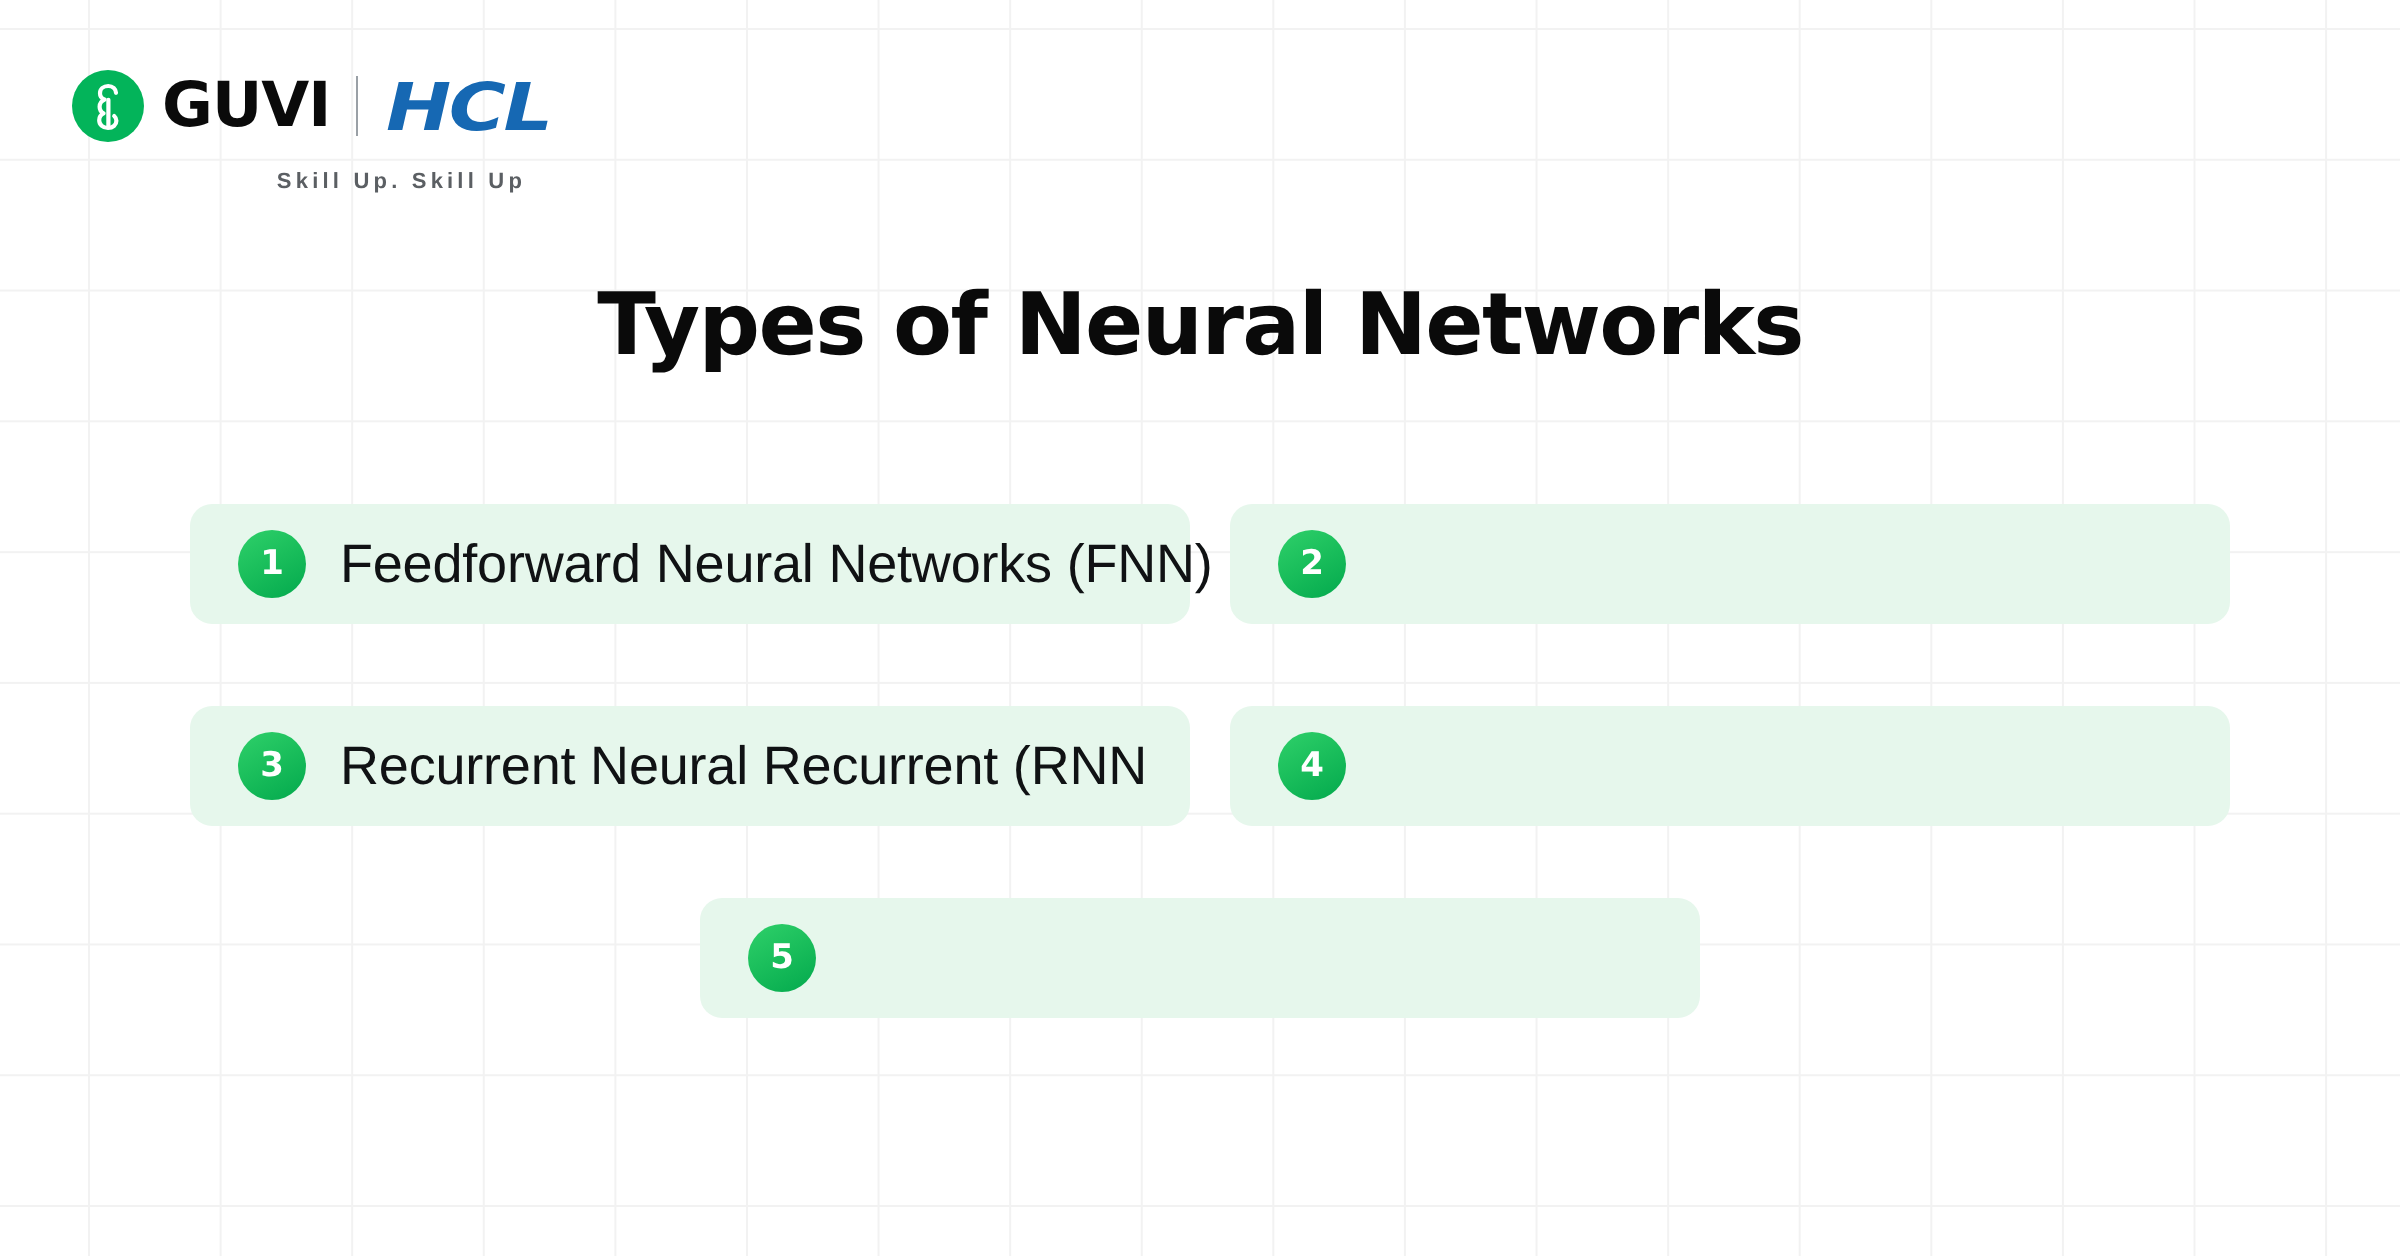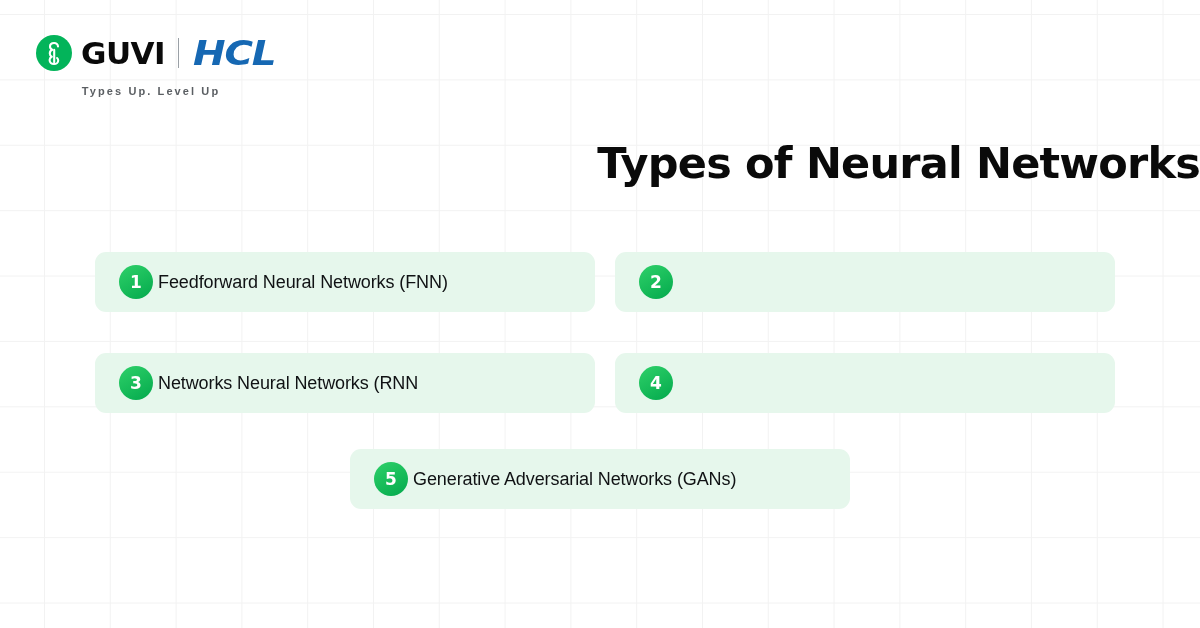--- a/index.html
+++ b/index.html
@@ -33,21 +33,21 @@
     inset: 0;
   }
 
   
   #brand-bar {
     position: absolute;
     left: 36px;
     top: 33px;
     display: flex;
     flex-direction: column;
-    align-items: center;
+    align-items: flex-end;
   }
 
   #brand-row {
     display: flex;
     align-items: center;
     height: 40px;
   }
 
   #guvi-logo-mark {
     width: 36px;
@@ -93,21 +93,21 @@
     margin-top: 12px;
     margin-left: 3px;
   }
 
   
   #page-title {
     position: absolute;
     top: 139px;
     left: 0;
     width: 1200px;
-    text-align: right;
+    text-align: center;
     font-family: "DejaVu Sans", sans-serif;
     font-size: 43px;
     font-weight: bold;
     letter-spacing: -0.8px;
     color: #0a0a0a;
     line-height: 1.15;
   }
 
   
   #item-list {
@@ -146,23 +146,23 @@
     font-family: "DejaVu Sans", sans-serif;
     font-size: 17px;
     font-weight: bold;
     display: flex;
     align-items: center;
     justify-content: center;
     line-height: 1;
   }
 
   .item-label {
-    margin-left: 5px;
+    margin-left: 17px;
     font-family: "Liberation Sans", sans-serif;
-    font-size: 18px;
+    font-size: 27px;
     font-weight: normal;
     color: #101214;
     letter-spacing: -0.1px;
     white-space: nowrap;
   }
 </style>
 </head>
 <body>
 
 <div id="canvas">
@@ -184,44 +184,43 @@
         </svg>
       </span>
 
       <span id="guvi-wordmark">GUVI</span>
 
       <span id="brand-divider"></span>
 
       <span id="hcl-wordmark">HCL</span>
     </div>
 
-    <div id="brand-tagline">Types Up. Level Up</div>
+    <div id="brand-tagline">Skill Up. Skill Up</div>
   </div>
 
   <h1 id="page-title">Types of Neural Networks</h1>
 
   <div id="item-list">
 
     <div class="item-card row1 col-left">
       <span class="item-badge">1</span>
       <span class="item-label">Feedforward Neural Networks (FNN)</span>
     </div>
 
     <div class="item-card row1 col-right">
       <span class="item-badge">2</span>
     </div>
 
     <div class="item-card row2 col-left">
       <span class="item-badge">3</span>
-      <span class="item-label">Networks Neural Networks (RNN</span>
+      <span class="item-label">Recurrent Neural Recurrent (RNN</span>
     </div>
 
     <div class="item-card row2 col-right">
       <span class="item-badge">4</span>
     </div>
 
     <div class="item-card row3 col-center">
       <span class="item-badge">5</span>
-      <span class="item-label">Generative Adversarial Networks (GANs)</span>
     </div>
 
   </div>
 </div>
 
 </body></html>

